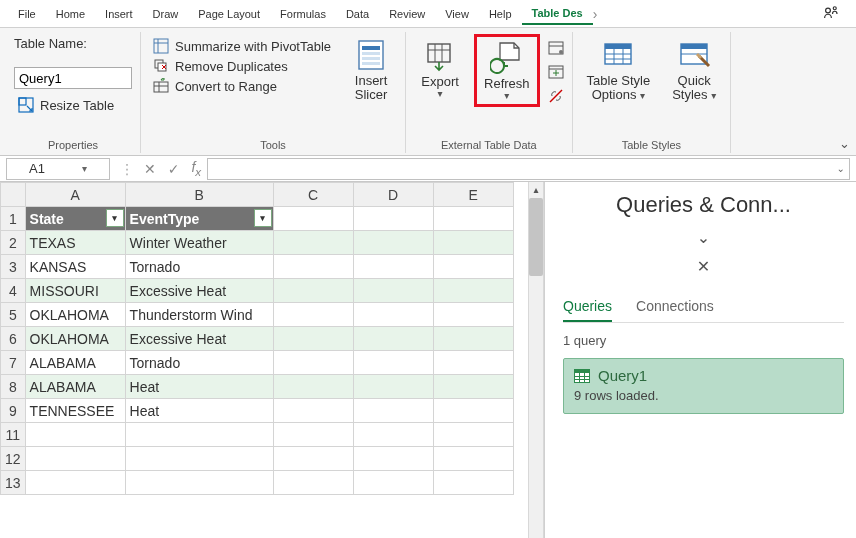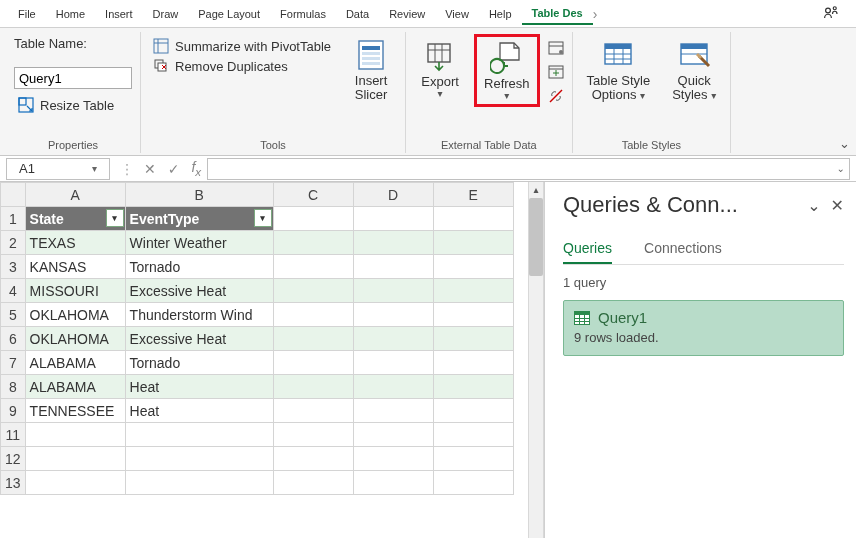--- a/index.html
+++ b/index.html
@@ -23,21 +23,21 @@
   .big-btn { display: flex; flex-direction: column; align-items: center; justify-content: flex-start; padding: 2px 6px; cursor: pointer; font-size: 13px; min-width: 52px; }
   .big-btn .big-icon { width: 34px; height: 34px; display: flex; align-items: center; justify-content: center; margin-bottom: 2px; }
   .big-btn .caret { font-size: 10px; color: #555; line-height: 1; }
   .tablename-label { font-size: 13px; margin-bottom: 14px; }
   .tablename-input { width: 118px; height: 22px; border: 1px solid #aaa; padding: 0 4px; font-size: 13px; background: #fff; }
   .highlight-red { outline: 3px solid #e81123; outline-offset: -1px; }
   .ribbon-collapse { position: absolute; right: 6px; bottom: 4px; font-size: 13px; color: #555; cursor: pointer; }
 
   
   .formula-bar { display: flex; align-items: center; height: 26px; border-bottom: 1px solid #c8c8c8; background: #fff; }
-  .name-box { width: 104px; height: 22px; border: 1px solid #c0c0c0; margin: 0 6px; padding: 0 12px; display: flex; align-items: center; justify-content: space-between; font-size: 13px; gap: 9px; }
+  .name-box { width: 104px; height: 22px; border: 1px solid #c0c0c0; margin: 0 6px; padding: 0 22px; display: flex; align-items: center; justify-content: space-between; font-size: 13px; gap: 9px; }
   .fb-sep { color: #aaa; margin: 0 4px; }
   .fb-icon { padding: 0 6px; color: #888; font-size: 14px; cursor: pointer; }
   .formula-input { flex: 1; height: 22px; border: 1px solid #c0c0c0; margin-right: 6px; padding: 0 4px; font-size: 13px; display: flex; align-items: center; justify-content: space-between; }
 
   
   .main { display: flex; height: calc(538px - 28px - 128px - 26px); position: relative; }
   .sheet-area { width: 544px; overflow: hidden; position: relative; }
   .vscroll { position: absolute; left: 528px; top: 0; width: 16px; height: 100%; background: #f0f0f0; border-left: 1px solid #d8d8d8; border-right: 1px solid #d8d8d8; display: flex; flex-direction: column; }
   .vscroll .thumb { width: 100%; flex: 0 0 22%; background: #c4c4c4; border-radius: 2px; }
   .vscroll .up, .vscroll .down { height: 16px; text-align: center; font-size: 10px; color: #555; line-height: 16px; }
@@ -48,24 +48,24 @@
   table.sheet .corner { background: #f0f0f0; width: 22px; }
   .col-A { width: 100px; } .col-B { width: 148px; } .col-C { width: 80px; } .col-D { width: 80px; } .col-E { width: 80px; }
   .hdr-cell { background: #737373; color: #fff; font-weight: 600; position: relative; padding-right: 18px !important; }
   .hdr-filter { position: absolute; right: 1px; top: 2px; width: 18px; height: 18px; background: #fff; border: 1px solid #7ba87f; display: flex; align-items: center; justify-content: center; font-size: 9px; color: #333; }
   .band-light { background: #e8f4ea; }
   .band-dark { background: #fff; }
   .tbl-border-bottom td { border-bottom: 1px solid #4d9e5c; }
 
   
   .panel { flex: 1; background: #fff; border-left: 1px solid #d0d0d0; padding: 10px 12px 0 18px; }
-  .panel-header { display: flex; align-items: center; gap: 10px; }
+  .panel-header { display: flex; align-items: center; gap: 10px; flex-direction: column; }
   .panel-title { font-size: 22px; color: #333; flex: 1; white-space: nowrap; overflow: hidden; text-overflow: ellipsis; }
   .panel-header .chev, .panel-header .close { font-size: 16px; cursor: pointer; color: #555; }
-  .panel-tabs { display: flex; gap: 32px; margin-top: 18px; border-bottom: 1px solid #ddd; }
+  .panel-tabs { display: flex; gap: 24px; margin-top: 18px; border-bottom: 1px solid #ddd; }
   .panel-tab { padding: 4px 0 6px 0; font-size: 14px; color: #666; cursor: pointer; }
   .panel-tab.active { color: #107c41; border-bottom: 2px solid #107c41; font-weight: 500; }
   .query-count { font-size: 13px; color: #555; margin-top: 10px; }
   .query-item { margin-top: 10px; background: #b8dcc9; border: 1px solid #7ab893; border-radius: 2px; padding: 8px 10px 10px 10px; }
   .query-item-title { display: flex; align-items: center; gap: 8px; font-size: 15px; color: #2d6a3f; }
   .query-item-sub { font-size: 13px; color: #444; margin-top: 4px; }
   .tbl-ico { width: 16px; height: 14px; }
 </style>
 </head>
 <body>
@@ -124,20 +124,30 @@
         </div>
         <div class="small-btn">
           <svg viewBox="0 0 16 16">
               <rect x="2" y="2" width="8" height="8" fill="none" stroke="#555"></rect>
               <rect x="5" y="5" width="8" height="8" fill="#fff" stroke="#555"></rect>
               <line x1="9" y1="7" x2="13" y2="11" stroke="#c00"></line>
               <line x1="13" y1="7" x2="9" y2="11" stroke="#c00"></line>
             </svg>
           <span>Remove Duplicates</span>
         </div>
+        <div class="small-btn">
+          <svg viewBox="0 0 16 16">
+              <rect x="1" y="4" width="14" height="10" fill="none" stroke="#555"></rect>
+              <line x1="1" y1="8" x2="15" y2="8" stroke="#555"></line>
+              <line x1="6" y1="4" x2="6" y2="14" stroke="#555"></line>
+              <path d="M8 2 L11 2 L11 0" stroke="#2e7d32" fill="none"></path>
+              <path d="M8 2 A3 3 0 0 1 11 0" stroke="#2e7d32" fill="none"></path>
+            </svg>
+          <span>Convert to Range</span>
+        </div>
       </div>
       <div class="big-btn">
         <div class="big-icon">
           <svg width="34" height="34" viewBox="0 0 34 34">
               <rect x="5" y="3" width="24" height="28" fill="#fff" stroke="#4b7cb0" stroke-width="1.4"></rect>
               <rect x="8" y="8" width="18" height="4" fill="#3a78b5"></rect>
               <rect x="8" y="14" width="18" height="3" fill="#cfe0f0"></rect>
               <rect x="8" y="19" width="18" height="3" fill="#cfe0f0"></rect>
               <rect x="8" y="24" width="18" height="3" fill="#cfe0f0"></rect>
             </svg>

